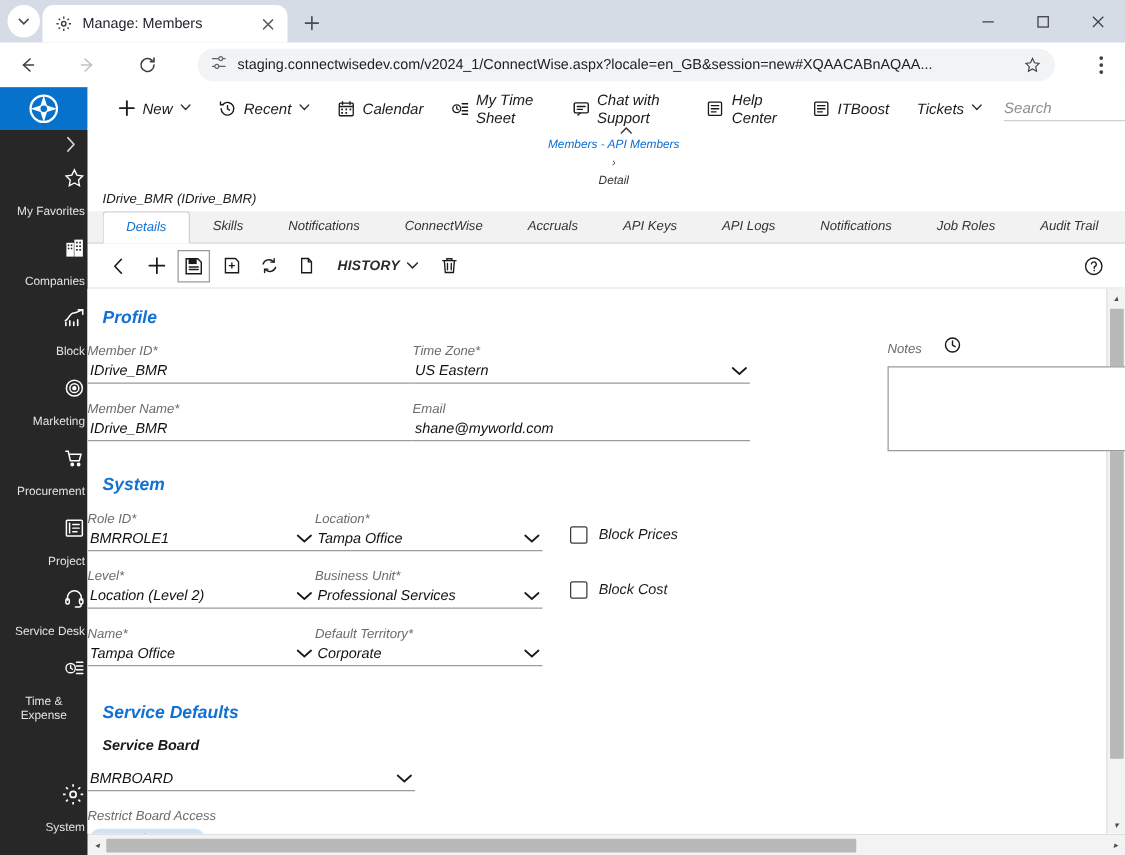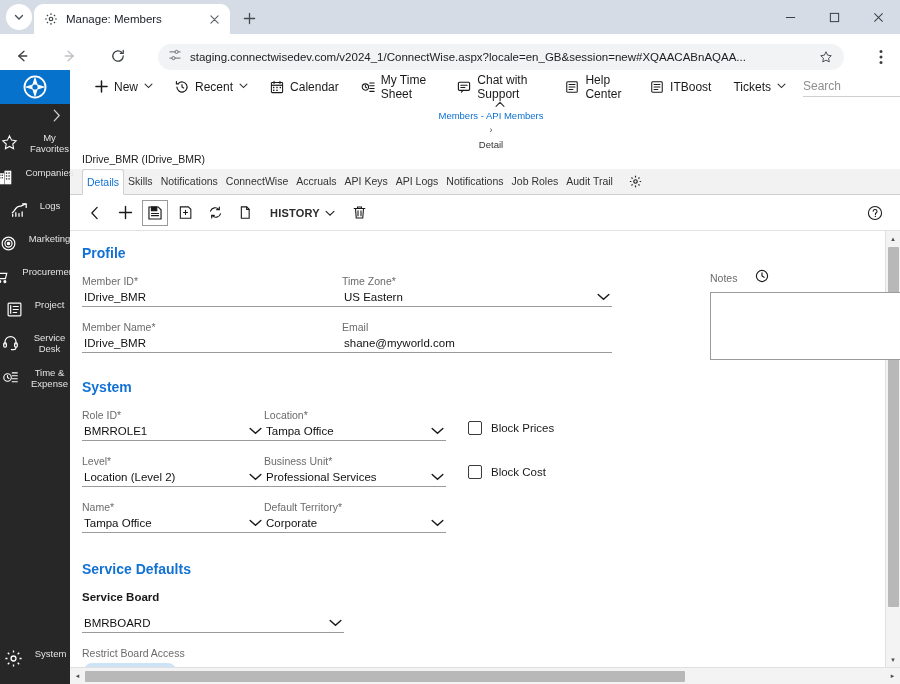--- a/index.html
+++ b/index.html
@@ -28,80 +28,80 @@
   .tab-favicon { width: 14px; height: 14px; flex: 0 0 14px; display:block; }
   .tab-title {
     font-size: 11.5px; color: #20232a; flex: 1;
     white-space: nowrap; overflow: hidden; text-overflow: ellipsis;
   }
   .tab-close { width: 16px; height: 16px; display: flex; align-items: center; justify-content: center; color: #5f6368; font-size: 12px; border-radius: 8px; }
   .new-tab { width: 26px; height: 26px; margin: 0 0 3px 6px; display: flex; align-items: center; justify-content: center; color: #444c52; font-size: 16px; border-radius: 13px; }
   .win-ctrls { position: absolute; right: 0; top: 0; display: flex; height: 34px; }
   .win-btn { width: 44px; height: 34px; display: flex; align-items: center; justify-content: center; color: #3b4043; }
 
-  .toolbar-row { height: 36px; background: #ffffff; display: flex; align-items: flex-end; padding: 0 8px; gap: 20px; }
+  .toolbar-row { height: 36px; background: #ffffff; display: flex; align-items: center; padding: 0 8px; gap: 20px; }
   .nav-btn { width: 28px; height: 28px; display: flex; align-items: center; justify-content: center; color: #3c4043; }
   .nav-btn.dim { color: #bdc1c6; }
   .omnibox {
     flex: 1; height: 26px; background: #f1f3f4; border-radius: 13px;
     display: flex; align-items: center; padding: 0 8px 0 10px; gap: 8px;
     margin: 0 6px;
   }
   .omni-url { font-size: 11.5px; color: #202124; flex: 1; white-space: nowrap; overflow: hidden; text-overflow: ellipsis; }
   .omni-star { width: 20px; height: 20px; display:flex; align-items:center; justify-content:center; color:#3c4043; }
   .kebab { width: 22px; height: 26px; display: flex; align-items: center; justify-content: center; color: #3c4043; font-size: 14px; line-height: 1; }
 
   
   .app { display: flex; width: 900px; height: 614px; background: #ffffff; }
 
   
   .sidebar { width: 70px; background: #272727; color: #e8e8e8; display: flex; flex-direction: column; flex: 0 0 70px; position: relative; }
   .logo-band { height: 34px; background: #0672cb; display: flex; align-items: center; justify-content: center; }
   .expand-row { height: 22px; display: flex; align-items: center; justify-content: flex-end; padding-right: 9px; color: #cfcfcf; font-size: 13px; }
-  .side-item { display: flex; align-items: flex-start; justify-content: center; gap: 12px; padding: 6px 2px 7px; cursor: default; }
+  .side-item { display: flex; flex-direction: column; align-items: flex-end; justify-content: center; gap: 12px; padding: 6px 2px 7px; cursor: default; }
   .side-icon { height: 20px; display: flex; align-items: center; justify-content: center; color: #ffffff; }
   .side-label { font-size: 9.5px; line-height: 11px; text-align: center; color: #e3e3e3; }
   .side-spacer { flex: 1; }
 
   
-  .content { flex: 1; display: flex; flex-direction: column; min-width: 0; }
+  .content { flex: 1; display: flex; flex-direction: column; min-width: 0; font-style: italic; }
 
   .topnav { height: 34px; background: #ffffff; display: flex; align-items: center; padding-left: 14px; gap: 0; border-bottom: 1px solid #ffffff; position: relative; }
   .nav-item { display: flex; align-items: center; gap: 6px; padding: 0 11px; height: 34px; font-size: 12px; color: #1a1a1a; position: relative; }
   .nav-item .glyph { display: flex; align-items: center; color: #222; }
   .nav-caret { font-size: 8px; color: #333; }
   .nav-subcaret { position: absolute; bottom: -6px; left: 50%; transform: translateX(-50%); font-size: 9px; color: #333; }
   .nav-search { margin-left: 6px; width: 130px; border-bottom: 1px solid #cfcfcf; height: 20px; display: flex; align-items: center; }
   .nav-search span { font-size: 12px; color: #8d8d8d; }
 
   .crumbbar { padding: 6px 0 4px 12px; background: #fff; }
   .crumbs { font-size: 9.5px; color: #0a6ed1; display: flex; align-items: center; gap: 4px; flex-direction: column; }
   .crumbs .sep { color: #444; font-size: 9px; }
   .crumbs .cur { color: #333; }
   .rec-title { font-size: 10.5px; color: #1a1a1a; margin-top: 3px; }
 
   .tabs { display: flex; align-items: flex-end; height: 26px; background: #f2f2f2; border-bottom: 1px solid #d0d0d0; padding-left: 12px; }
-  .tab-btn { font-size: 10.5px; color: #333; padding: 0 4px; height: 26px; display: flex; align-items: center; white-space: nowrap; }
+  .tab-btn { font-size: 10.5px; color: #333; padding: 0 18px; height: 26px; display: flex; align-items: center; white-space: nowrap; }
   .tab-btn.active { background: #ffffff; color: #1271d4; border: 1px solid #d0d0d0; border-bottom: 1px solid #ffffff; margin-bottom: -1px; border-radius: 3px 3px 0 0; }
   .tab-gear { display: flex; align-items: center; padding: 0 12px; height: 26px; color: #222; }
 
   .actionbar { height: 36px; background: #ffffff; display: flex; align-items: center; padding: 0 12px; gap: 4px; border-bottom: 1px solid #e2e2e2; }
   .act { width: 26px; height: 26px; display: flex; align-items: center; justify-content: center; color: #1a1a1a; }
   .act.boxed { border: 1px solid #9a9a9a; background: #fff; }
   .act-history { display: flex; align-items: center; gap: 5px; font-size: 11px; font-weight: bold; color: #2b2b2b; padding: 0 8px; letter-spacing: .2px; }
   .act-spacer { flex: 1; }
 
   
   .formwrap { flex: 1; position: relative; background: #ffffff; overflow: hidden; display: flex; }
   .formscroll { flex: 1; padding: 14px 0 0 0; position: relative; min-width: 0; }
 
   .sec-title { font-size: 14px; color: #1271d4; font-weight: bold; margin: 0 0 14px 12px; }
   .sub-title { font-size: 11.5px; color: #1a1a1a; font-weight: bold; margin: 0 0 12px 12px; }
 
-  .grid { display: flex; padding-left: 12px; gap: 0; }
+  .grid { display: flex; gap: 0; }
   .col { display: flex; flex-direction: column; }
 
   .field { margin-bottom: 14px; position: relative; }
   .flabel { font-size: 10.5px; color: #6b6b6b; margin-bottom: 2px; }
   .fval { font-size: 11.5px; color: #111; padding: 0 2px 2px 2px; border-bottom: 1px solid #9b9b9b; height: 18px; display: flex; align-items: center; }
   .fval.withcaret { justify-content: space-between; }
   .caret { color: #1a1a1a; font-size: 11px; display: flex; align-items: center; }
 
   .checkrow { display: flex; align-items: center; gap: 9px; margin-bottom: 30px; }
   .cbox { width: 14px; height: 14px; border: 1.6px solid #3a3a3a; border-radius: 2px; background: #fff; }
@@ -263,21 +263,21 @@
     </div>
 
     <div class="side-item">
       <span class="side-icon">
         <svg width="18" height="18" viewBox="0 0 20 20" fill="none" stroke="#fff" stroke-width="1.4">
             <path d="M2 13 C5 13 6 6 10 6 C13.5 6 15 3.5 17.5 3.5"></path>
             <path d="M14 3.2h4v4" stroke-linecap="round"></path>
             <path d="M3 17v-2.5M6.5 17v-4M10 17v-3M13.5 17v-5" stroke-linecap="round"></path>
           </svg>
       </span>
-      <span class="side-label">Logs</span>
+      <span class="side-label">Block</span>
     </div>
 
     <div class="side-item">
       <span class="side-icon">
         <svg width="17" height="17" viewBox="0 0 20 20" fill="none" stroke="#fff" stroke-width="1.4">
             <circle cx="10" cy="10" r="7.5"></circle>
             <circle cx="10" cy="10" r="4.2"></circle>
             <circle cx="10" cy="10" r="1.4" fill="#fff"></circle>
           </svg>
       </span>

